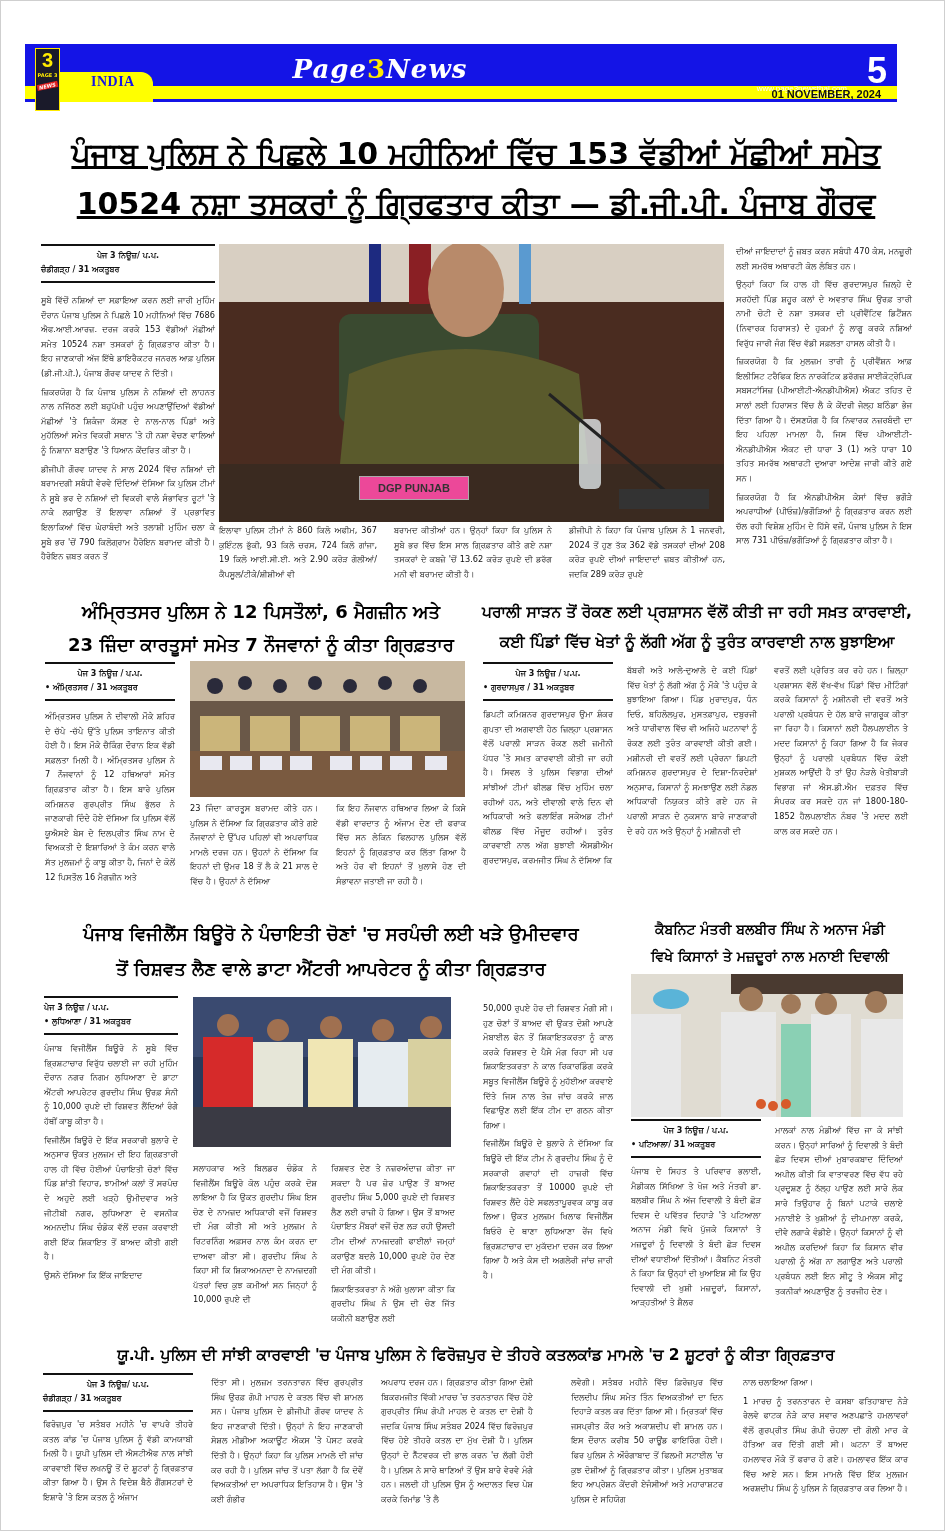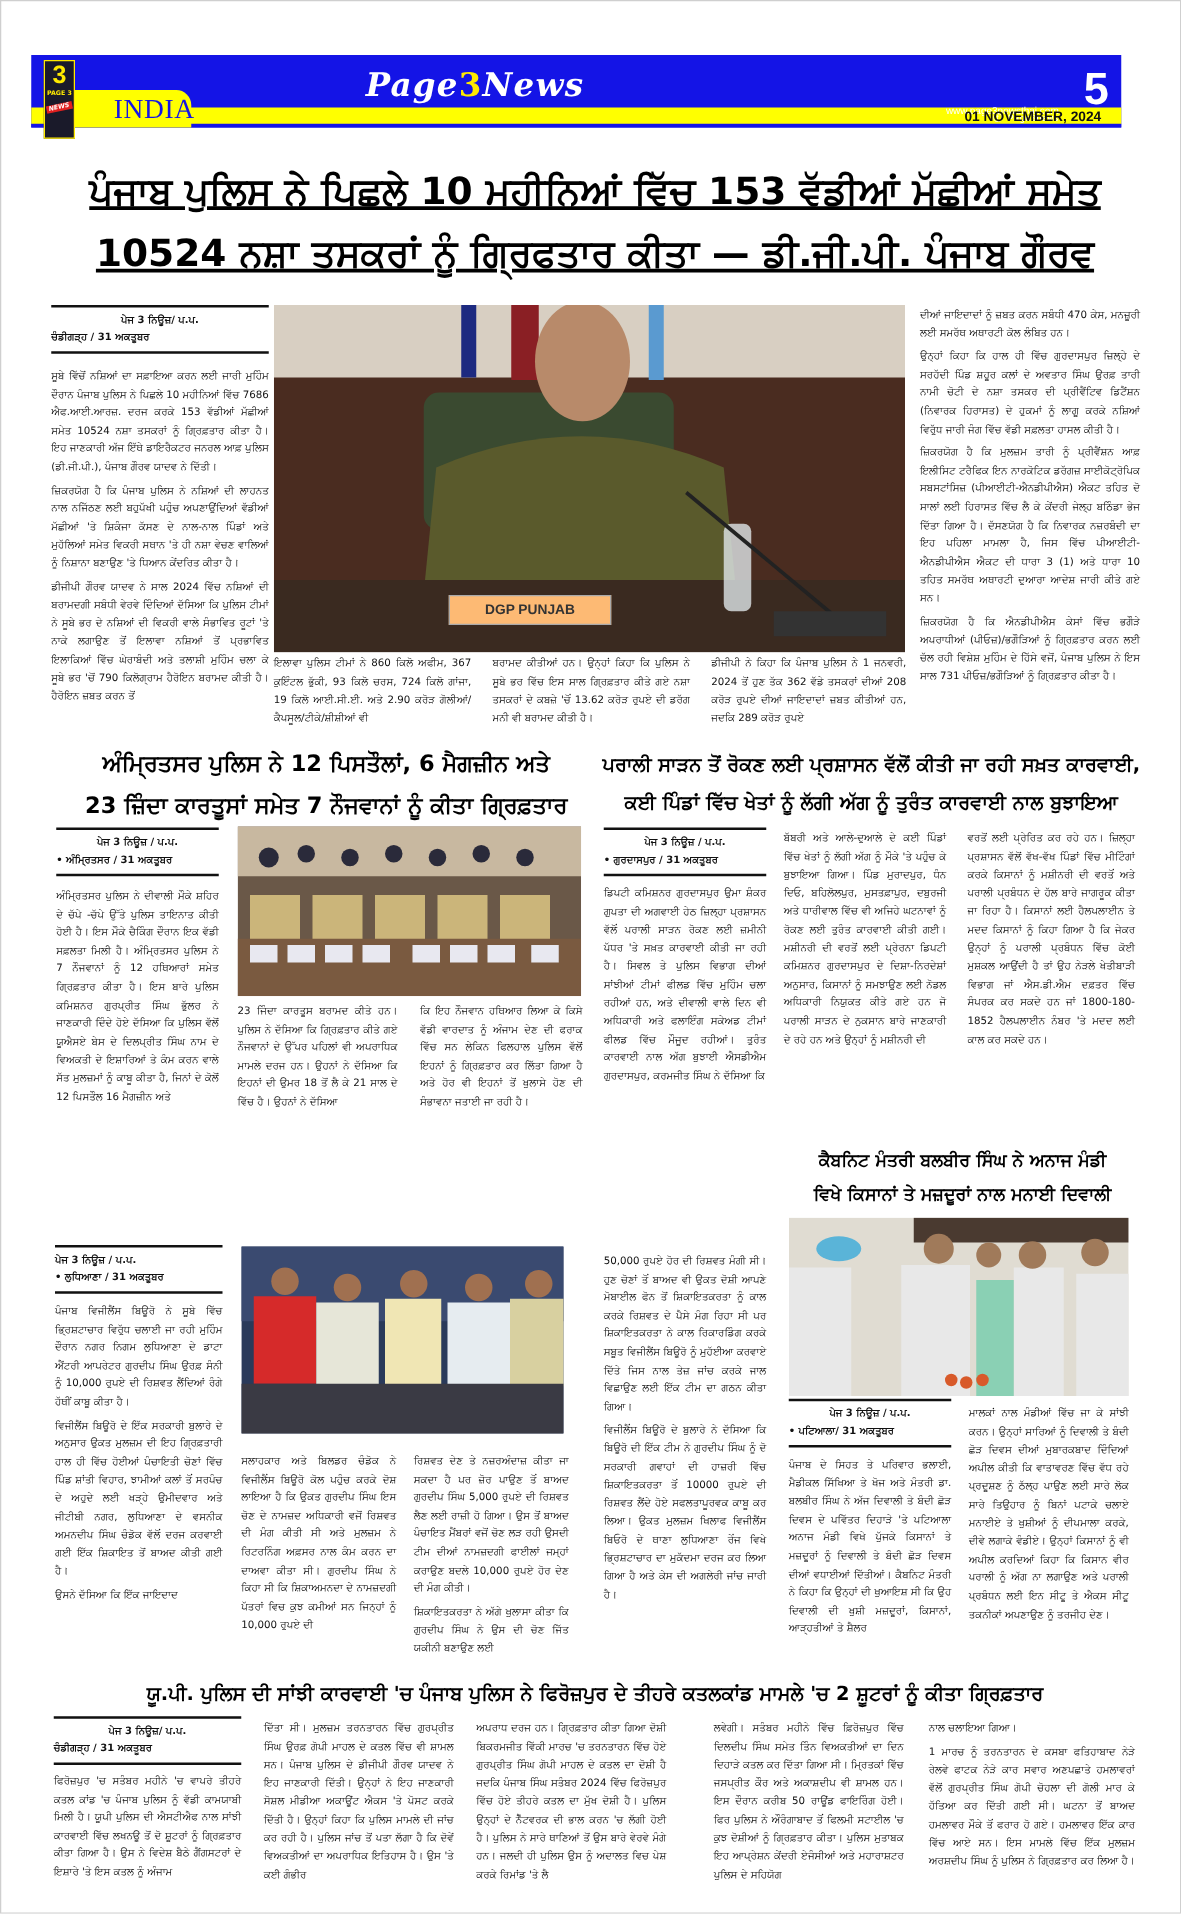--- a/index.html
+++ b/index.html
@@ -9,42 +9,42 @@
   .page { position: absolute; left: 0; top: 0; width: 945px; height: 1531px; background: #fff; border: 1px solid #cfcfcf; }
 
   
   .masthead { position: absolute; left: 24px; top: 43px; width: 872px; height: 58px; background: #1414e6; border-bottom: 3px solid #1414e6; }
   .masthead .yellow-band { position: absolute; left: 0; bottom: 0; width: 872px; height: 13px; background: #ffff00; }
   .masthead .india-tab { position: absolute; left: 20px; top: 28px; width: 108px; height: 30px; background: #ffff00; border-top-right-radius: 12px; }
   .logo-box { position: absolute; left: 10px; top: 4px; width: 25px; height: 63px; background: #1a1a2a; border: 1px solid #ffea00; z-index: 3; display:flex; flex-direction:column; align-items:center; }
   .logo-box .num { color: #ffea00; font-weight: bold; font-size: 20px; line-height: 22px; font-family: "Liberation Sans", sans-serif; }
   .logo-box .small { color: #ffea00; font-size: 5px; font-weight: bold; line-height: 8px; }
   .logo-box .news { color: #fff; background:#e02020; font-size: 5px; font-style: italic; font-weight:bold; padding: 0 2px; margin-top:4px; transform: rotate(-12deg); }
-  .india-label { position: absolute; left: 66px; top: 30px; color: #1414e6; font-weight: normal; font-size: 22px; font-family: "Liberation Serif", serif; letter-spacing: 0.5px; z-index: 2; }
+  .india-label { position: absolute; left: 66px; top: 30px; color: #1414e6; font-weight: bold; font-size: 14px; font-family: "Liberation Serif", serif; letter-spacing: 0.5px; z-index: 2; }
   .brand { position: absolute; left: 190px; top: 10px; width: 330px; text-align: center; color: #fff; font-family: "DejaVu Serif", serif; font-weight: bold; font-size: 26px; font-style: italic; letter-spacing: 1px; }
   .brand .three { color: #ffea00; font-style: normal; }
   .fb-line { position: absolute; right: 50px; top: 22px; color: #fff; font-size: 7.5px; font-family: Liberation Mono, monospace; margin-top: 24px; }
   .web-line { position: absolute; right: 50px; top: 40px; color: #fff; font-size: 8px; font-family: "Liberation Sans", sans-serif; }
   .page-num { position: absolute; right: 10px; top: 6px; color: #fff; font-weight: bold; font-size: 36px; font-family: "Liberation Sans", sans-serif; }
   .date-line { position: absolute; right: 16px; bottom: -1px; color: #111; font-weight: bold; font-size: 11px; font-family: "Liberation Sans", sans-serif; z-index: 2; margin-top: 27px; }
 
   
   .headline { position: absolute; font-weight: bold; color: #000; text-align: center; font-family: "DejaVu Sans", sans-serif; line-height: 1.25; }
   .h-main { left: 40px; top: 128px; width: 870px; font-size: 30px; line-height: 50px; text-decoration: underline; }
 
   
   .byline { border-top: 2px solid #111; border-bottom: 2px solid #111; padding: 3px 0 4px 0; font-size: 8px; line-height: 14px; }
   .byline .b1 { text-align: center; font-weight: bold; }
   .byline .b2 { font-weight: bold; }
   .col { position: absolute; font-size: 8.2px; line-height: 14.6px; text-align: justify; color: #111; }
   .col p { margin-bottom: 4px; }
 
   .photo { position: absolute; overflow: hidden; }
   .photo svg { display:block; width:100%; height:100%; }
-  .dgp-plate { position: absolute; background: #fdba74; color: #333; font-weight: bold; font-family: "Liberation Sans", sans-serif; font-size: 11px; padding: 5px 28px; border: 1px solid #aaa; }
+  .dgp-plate { position: absolute; background: #ec4899; color: #333; font-weight: bold; font-family: "Liberation Sans", sans-serif; font-size: 11px; padding: 5px 18px; border: 1px solid #aaa; }
 </style>
 </head>
 <body>
 
 <div class="page">
 
   <div class="masthead">
     <div class="yellow-band"></div>
     <div class="india-tab"></div>
     <div class="logo-box">
@@ -176,20 +176,24 @@
     <div style="height:6px"></div>
     <p>ਡਿਪਟੀ ਕਮਿਸ਼ਨਰ ਗੁਰਦਾਸਪੁਰ ਉਮਾ ਸ਼ੰਕਰ ਗੁਪਤਾ ਦੀ ਅਗਵਾਈ ਹੇਠ ਜ਼ਿਲ੍ਹਾ ਪ੍ਰਸ਼ਾਸਨ ਵੱਲੋਂ ਪਰਾਲੀ ਸਾੜਨ ਰੋਕਣ ਲਈ ਜ਼ਮੀਨੀ ਪੱਧਰ 'ਤੇ ਸਖ਼ਤ ਕਾਰਵਾਈ ਕੀਤੀ ਜਾ ਰਹੀ ਹੈ। ਸਿਵਲ ਤੇ ਪੁਲਿਸ ਵਿਭਾਗ ਦੀਆਂ ਸਾਂਝੀਆਂ ਟੀਮਾਂ ਫੀਲਡ ਵਿੱਚ ਮੁਹਿੰਮ ਚਲਾ ਰਹੀਆਂ ਹਨ, ਅਤੇ ਦੀਵਾਲੀ ਵਾਲੇ ਦਿਨ ਵੀ ਅਧਿਕਾਰੀ ਅਤੇ ਫਲਾਇੰਗ ਸਕੇਅਡ ਟੀਮਾਂ ਫੀਲਡ ਵਿੱਚ ਮੌਜੂਦ ਰਹੀਆਂ। ਤੁਰੰਤ ਕਾਰਵਾਈ ਨਾਲ ਅੱਗ ਬੁਝਾਈ ਐਸਡੀਐਮ ਗੁਰਦਾਸਪੁਰ, ਕਰਮਜੀਤ ਸਿੰਘ ਨੇ ਦੱਸਿਆ ਕਿ</p>
   </div>
   <div class="col" style="left:626px; top:662px; width:130px;">
     <p>ਬੱਬਰੀ ਅਤੇ ਆਲੇ-ਦੁਆਲੇ ਦੇ ਕਈ ਪਿੰਡਾਂ ਵਿੱਚ ਖੇਤਾਂ ਨੂੰ ਲੱਗੀ ਅੱਗ ਨੂੰ ਮੌਕੇ 'ਤੇ ਪਹੁੰਚ ਕੇ ਬੁਝਾਇਆ ਗਿਆ। ਪਿੰਡ ਮੁਰਾਦਪੁਰ, ਧੰਨ ਦਿਓ, ਬਹਿਲੋਲਪੁਰ, ਮੁਸਤਫ਼ਾਪੁਰ, ਦਬੁਰਜੀ ਅਤੇ ਧਾਰੀਵਾਲ ਵਿੱਚ ਵੀ ਅਜਿਹੇ ਘਟਨਾਵਾਂ ਨੂੰ ਰੋਕਣ ਲਈ ਤੁਰੰਤ ਕਾਰਵਾਈ ਕੀਤੀ ਗਈ। ਮਸ਼ੀਨਰੀ ਦੀ ਵਰਤੋਂ ਲਈ ਪ੍ਰੇਰਨਾ ਡਿਪਟੀ ਕਮਿਸ਼ਨਰ ਗੁਰਦਾਸਪੁਰ ਦੇ ਦਿਸ਼ਾ-ਨਿਰਦੇਸ਼ਾਂ ਅਨੁਸਾਰ, ਕਿਸਾਨਾਂ ਨੂੰ ਸਮਝਾਉਣ ਲਈ ਨੋਡਲ ਅਧਿਕਾਰੀ ਨਿਯੁਕਤ ਕੀਤੇ ਗਏ ਹਨ ਜੋ ਪਰਾਲੀ ਸਾੜਨ ਦੇ ਨੁਕਸਾਨ ਬਾਰੇ ਜਾਣਕਾਰੀ ਦੇ ਰਹੇ ਹਨ ਅਤੇ ਉਨ੍ਹਾਂ ਨੂੰ ਮਸ਼ੀਨਰੀ ਦੀ</p>
   </div>
   <div class="col" style="left:773px; top:662px; width:134px;">
     <p>ਵਰਤੋਂ ਲਈ ਪ੍ਰੇਰਿਤ ਕਰ ਰਹੇ ਹਨ। ਜ਼ਿਲ੍ਹਾ ਪ੍ਰਸ਼ਾਸਨ ਵੱਲੋਂ ਵੱਖ-ਵੱਖ ਪਿੰਡਾਂ ਵਿੱਚ ਮੀਟਿੰਗਾਂ ਕਰਕੇ ਕਿਸਾਨਾਂ ਨੂੰ ਮਸ਼ੀਨਰੀ ਦੀ ਵਰਤੋਂ ਅਤੇ ਪਰਾਲੀ ਪ੍ਰਬੰਧਨ ਦੇ ਹੱਲ ਬਾਰੇ ਜਾਗਰੂਕ ਕੀਤਾ ਜਾ ਰਿਹਾ ਹੈ। ਕਿਸਾਨਾਂ ਲਈ ਹੈਲਪਲਾਈਨ ਤੇ ਮਦਦ ਕਿਸਾਨਾਂ ਨੂੰ ਕਿਹਾ ਗਿਆ ਹੈ ਕਿ ਜੇਕਰ ਉਨ੍ਹਾਂ ਨੂੰ ਪਰਾਲੀ ਪ੍ਰਬੰਧਨ ਵਿੱਚ ਕੋਈ ਮੁਸ਼ਕਲ ਆਉਂਦੀ ਹੈ ਤਾਂ ਉਹ ਨੇੜਲੇ ਖੇਤੀਬਾੜੀ ਵਿਭਾਗ ਜਾਂ ਐਸ.ਡੀ.ਐਮ ਦਫ਼ਤਰ ਵਿੱਚ ਸੰਪਰਕ ਕਰ ਸਕਦੇ ਹਨ ਜਾਂ 1800-180-1852 ਹੈਲਪਲਾਈਨ ਨੰਬਰ 'ਤੇ ਮਦਦ ਲਈ ਕਾਲ ਕਰ ਸਕਦੇ ਹਨ।</p>
   </div>
 
+  <div class="headline" style="left:40px; top:915px; width:580px; font-size:18px; line-height:35px;">
+    <div>ਪੰਜਾਬ ਵਿਜੀਲੈਂਸ ਬਿਊਰੋ ਨੇ ਪੰਚਾਇਤੀ ਚੋਣਾਂ 'ਚ ਸਰਪੰਚੀ ਲਈ ਖੜੇ ਉਮੀਦਵਾਰ</div>
+    <div>ਤੋਂ ਰਿਸ਼ਵਤ ਲੈਣ ਵਾਲੇ ਡਾਟਾ ਐਂਟਰੀ ਆਪਰੇਟਰ ਨੂੰ ਕੀਤਾ ਗ੍ਰਿਫ਼ਤਾਰ</div>
+  </div>
   <div class="col" style="left:43px; top:995px; width:134px;">
     <div class="byline" style="text-align:left;">
       <div class="b2">ਪੇਜ 3 ਨਿਊਜ਼ / ਪ.ਪ.</div>
       <div class="b2">• ਲੁਧਿਆਣਾ / 31 ਅਕਤੂਬਰ</div>
     </div>
     <div style="height:6px"></div>
     <p>ਪੰਜਾਬ ਵਿਜੀਲੈਂਸ ਬਿਊਰੋ ਨੇ ਸੂਬੇ ਵਿੱਚ ਭ੍ਰਿਸ਼ਟਾਚਾਰ ਵਿਰੁੱਧ ਚਲਾਈ ਜਾ ਰਹੀ ਮੁਹਿੰਮ ਦੌਰਾਨ ਨਗਰ ਨਿਗਮ ਲੁਧਿਆਣਾ ਦੇ ਡਾਟਾ ਐਂਟਰੀ ਆਪਰੇਟਰ ਗੁਰਦੀਪ ਸਿੰਘ ਉਰਫ਼ ਸੰਨੀ ਨੂੰ 10,000 ਰੁਪਏ ਦੀ ਰਿਸ਼ਵਤ ਲੈਂਦਿਆਂ ਰੰਗੇ ਹੱਥੀਂ ਕਾਬੂ ਕੀਤਾ ਹੈ।</p>
     <p>ਵਿਜੀਲੈਂਸ ਬਿਊਰੋ ਦੇ ਇੱਕ ਸਰਕਾਰੀ ਬੁਲਾਰੇ ਦੇ ਅਨੁਸਾਰ ਉਕਤ ਮੁਲਜ਼ਮ ਦੀ ਇਹ ਗ੍ਰਿਫ਼ਤਾਰੀ ਹਾਲ ਹੀ ਵਿੱਚ ਹੋਈਆਂ ਪੰਚਾਇਤੀ ਚੋਣਾਂ ਵਿੱਚ ਪਿੰਡ ਸ਼ਾਂਤੀ ਵਿਹਾਰ, ਝਾਮੀਆਂ ਕਲਾਂ ਤੋਂ ਸਰਪੰਚ ਦੇ ਅਹੁਦੇ ਲਈ ਖੜ੍ਹੇ ਉਮੀਦਵਾਰ ਅਤੇ ਜੀਟੀਬੀ ਨਗਰ, ਲੁਧਿਆਣਾ ਦੇ ਵਸਨੀਕ ਅਮਨਦੀਪ ਸਿੰਘ ਚੰਡੋਕ ਵੱਲੋਂ ਦਰਜ ਕਰਵਾਈ ਗਈ ਇੱਕ ਸ਼ਿਕਾਇਤ ਤੋਂ ਬਾਅਦ ਕੀਤੀ ਗਈ ਹੈ।</p>
     <p>ਉਸਨੇ ਦੱਸਿਆ ਕਿ ਇੱਕ ਜਾਇਦਾਦ</p>
   </div>

